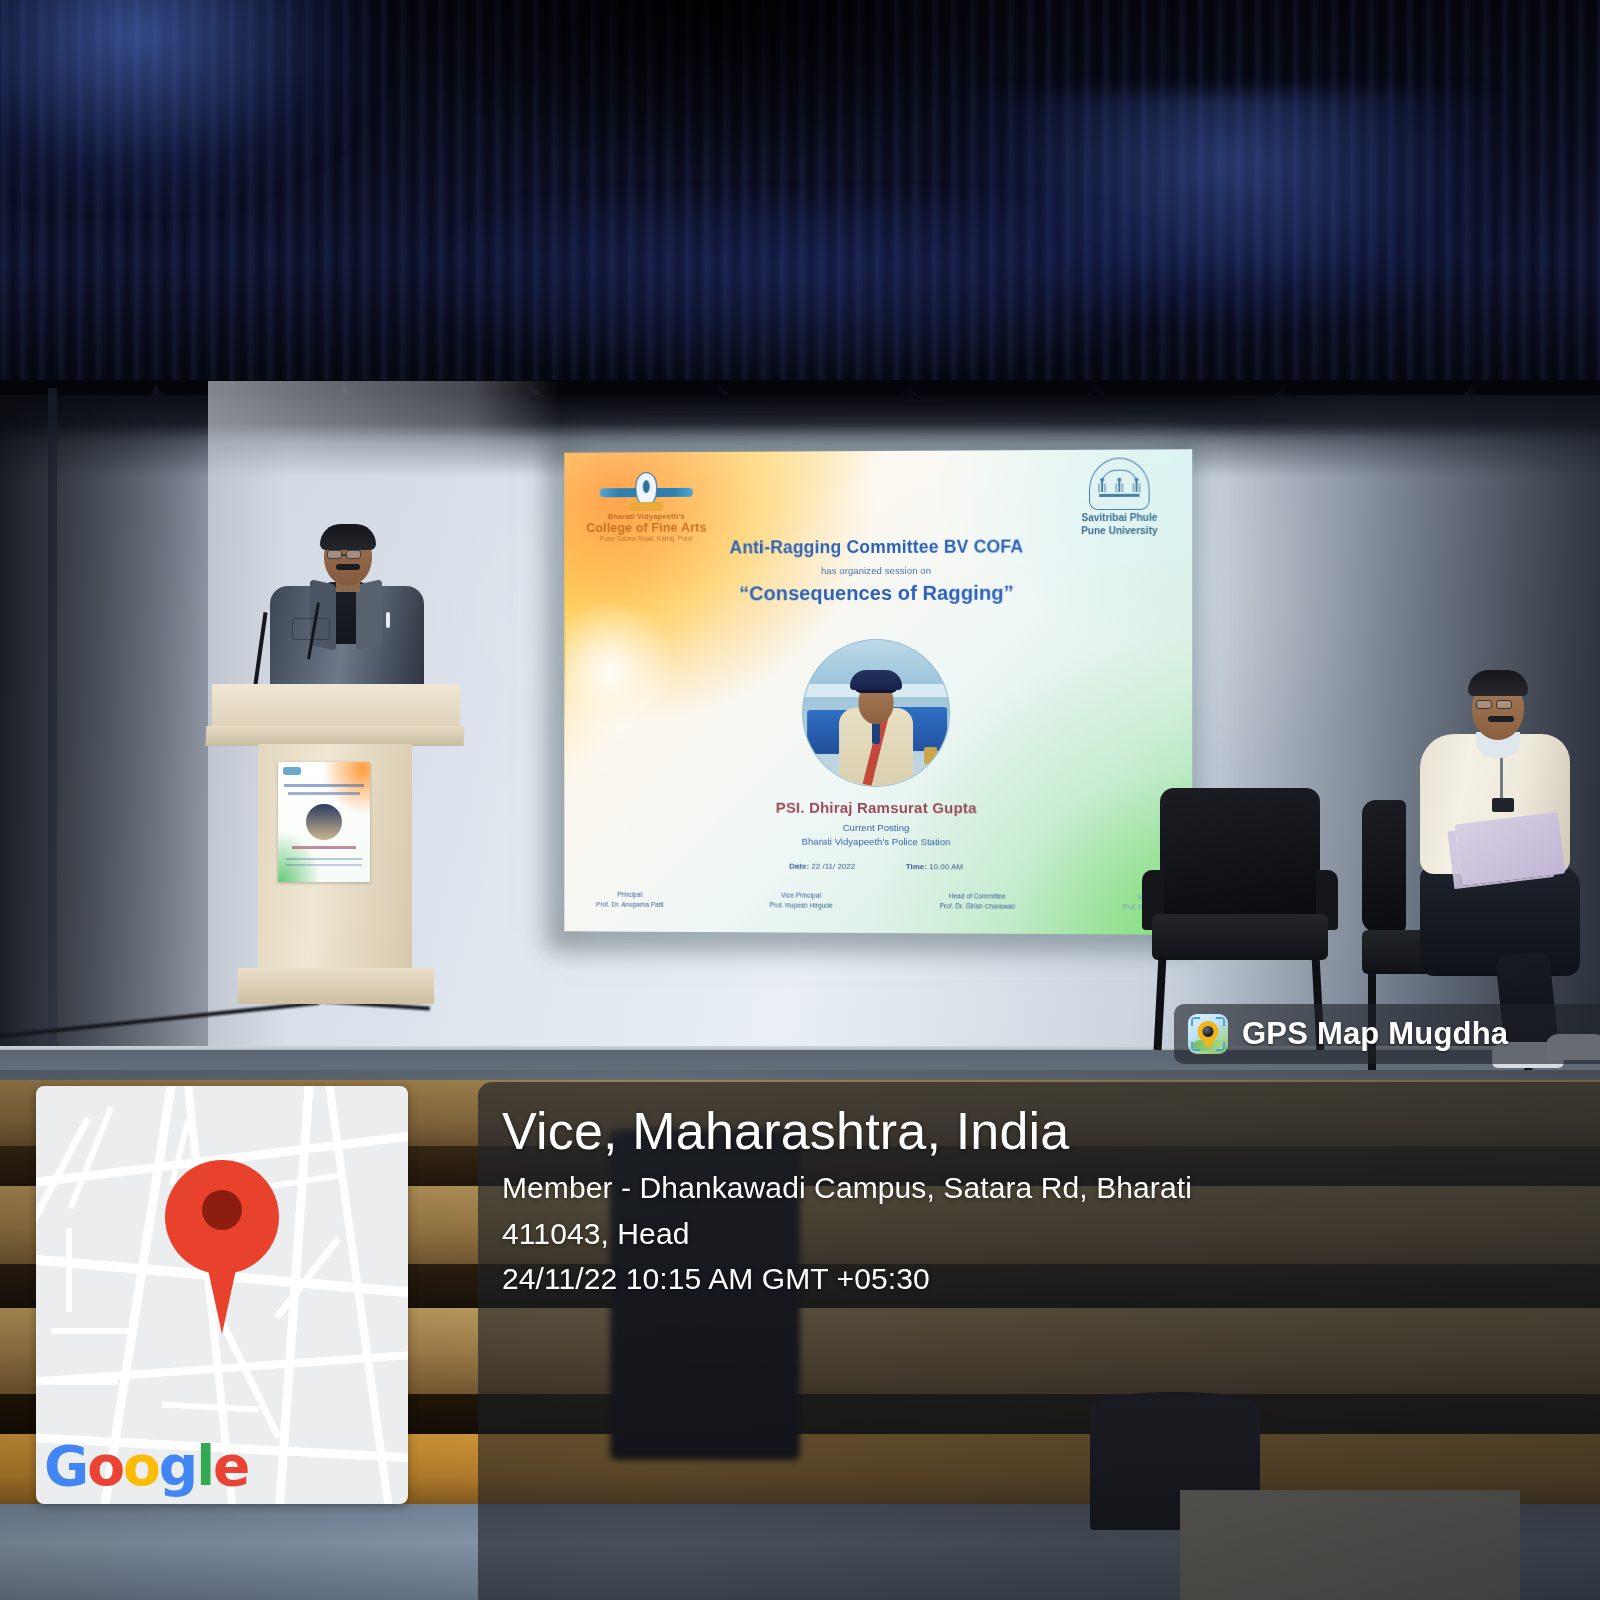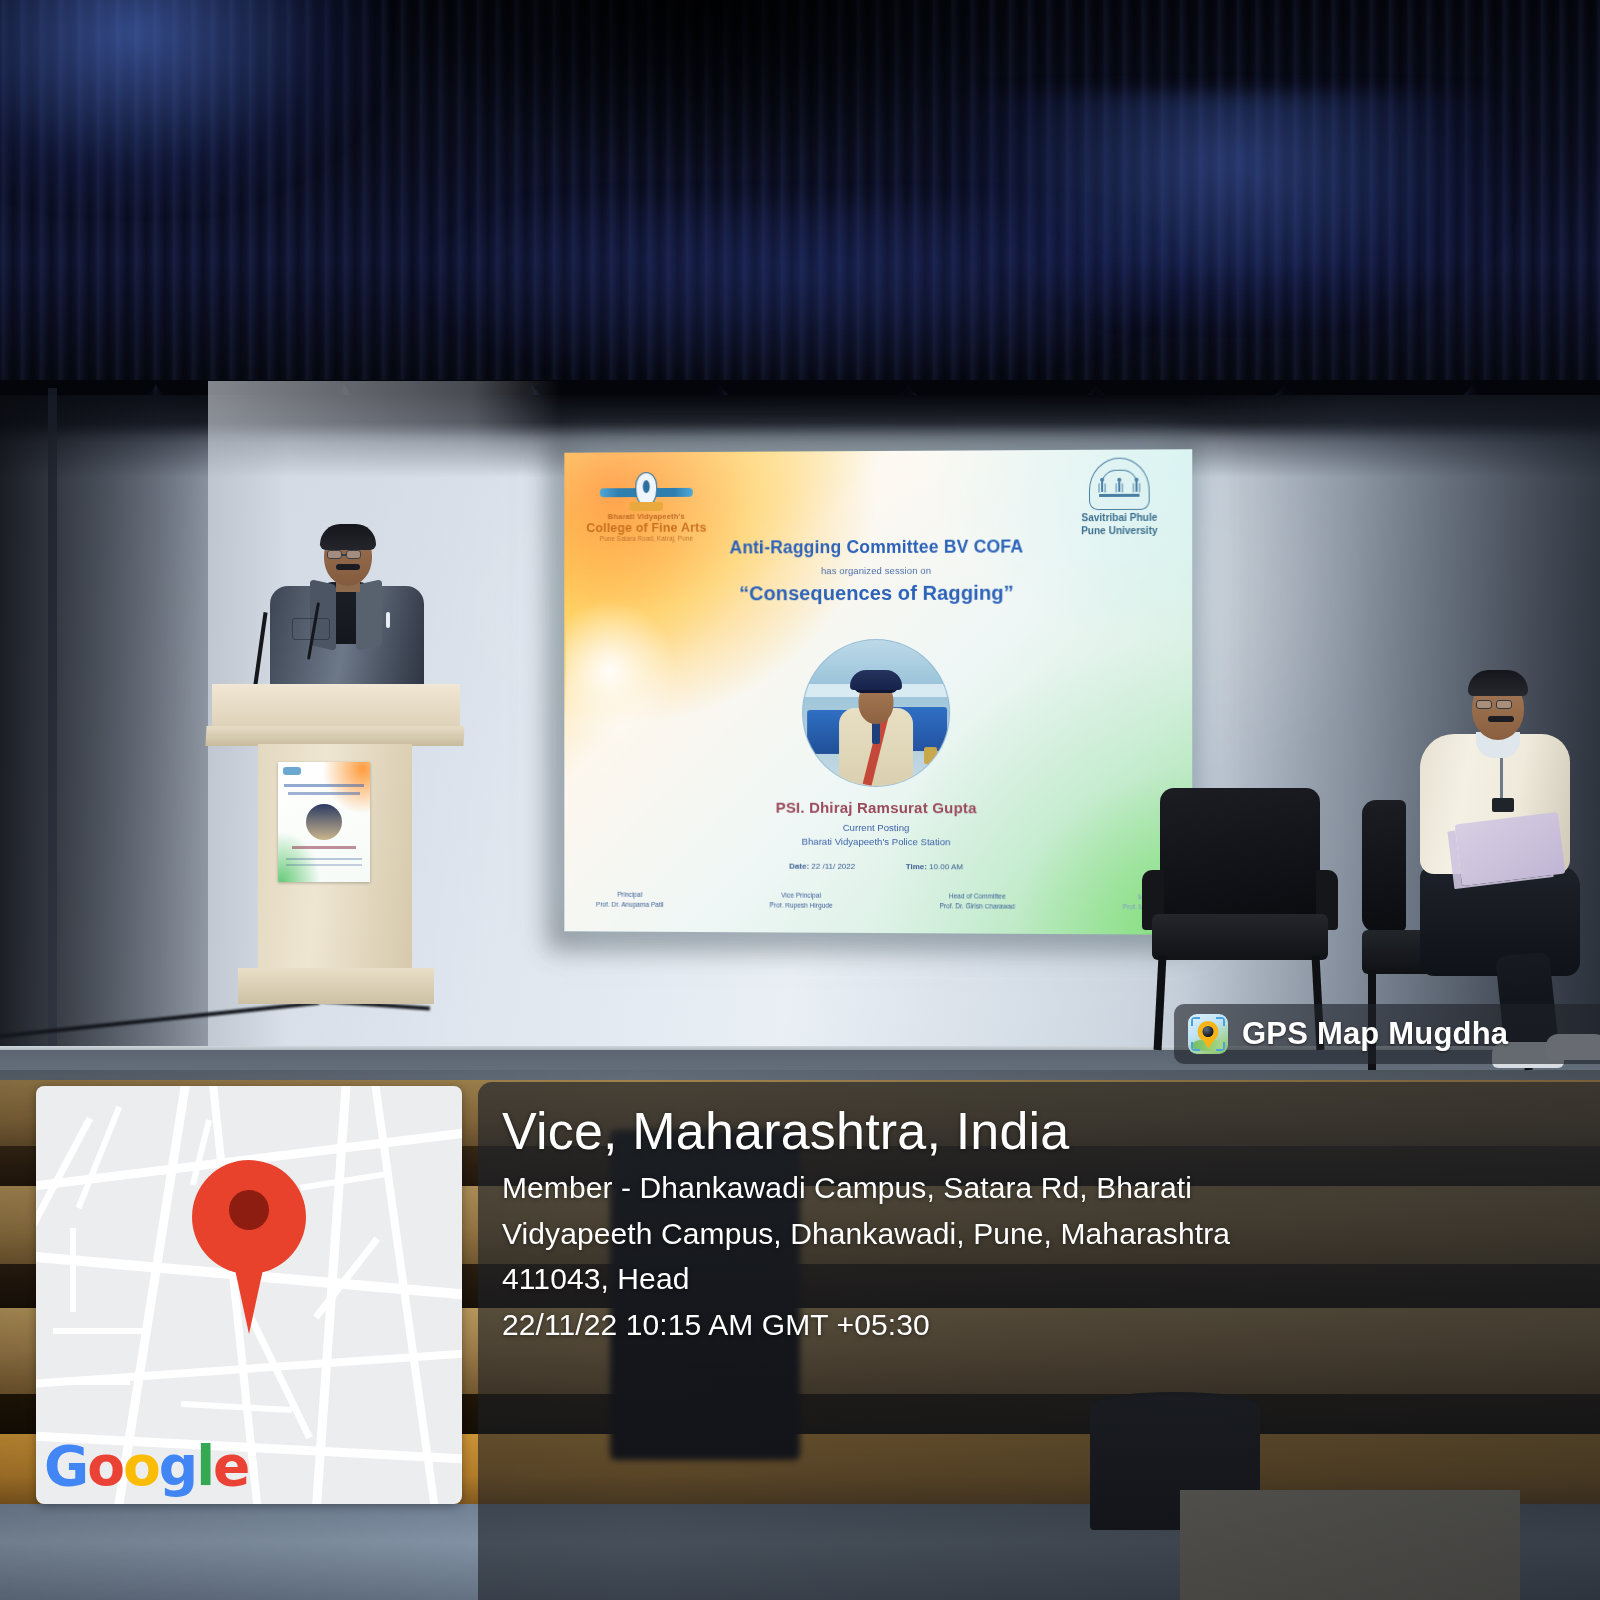--- a/index.html
+++ b/index.html
@@ -497,21 +497,21 @@
   }
   .gpsIcon .leaf {
     position:absolute; left:4px; bottom:3px; width:33px; height:12px;
     background:linear-gradient(90deg,#74bf5f,#a8d98d);
     border-radius:50% 50% 40% 40%;
   }
   .gpsLabel { color:#fff; font-size:31px; font-weight:700; letter-spacing:0.2px;
     text-shadow:0 1px 3px rgba(0,0,0,0.6); white-space:nowrap; }
 
   .mapThumb {
-    position:absolute; left:36px; top:1086px; width:426px; height:418px;
+    position:absolute; left:36px; top:1086px; width:372px; height:418px;
     border-radius:8px; overflow:hidden;
     background:#ebedef;
     box-shadow:0 2px 10px rgba(0,0,0,0.35);
   }
   .mapThumb .roads { position:absolute; inset:0; }
   .mapThumb .r { position:absolute; background:#fff; }
   .mapThumb .goog {
     position:absolute; left:8px; bottom:6px;
     font-size:55px; font-weight:700; letter-spacing:-2px;
     font-family:"DejaVu Sans", sans-serif;
@@ -780,18 +780,17 @@
     </div>
     <div class="goog">
       <span>G</span><span>o</span><span>o</span><span>g</span><span>l</span><span>e</span>
     </div>
   </div>
 
   <div class="infoPanel">
     <div class="ipTitle">Vice, Maharashtra, India</div>
     <div class="ipSpacer"></div>
     <div class="ipLine">Member - Dhankawadi Campus, Satara Rd, Bharati</div>
-    <div class="ipLine">Vidyapeeth Campus, Dhankawadi, Pune, Maharashtra</div>
     <div class="ipLine">411043, Head</div>
-    <div class="ipLine">22/11/22 10:15 AM GMT +05:30</div>
+    <div class="ipLine">24/11/22 10:15 AM GMT +05:30</div>
   </div>
 
 </div>
 
 </body></html>

